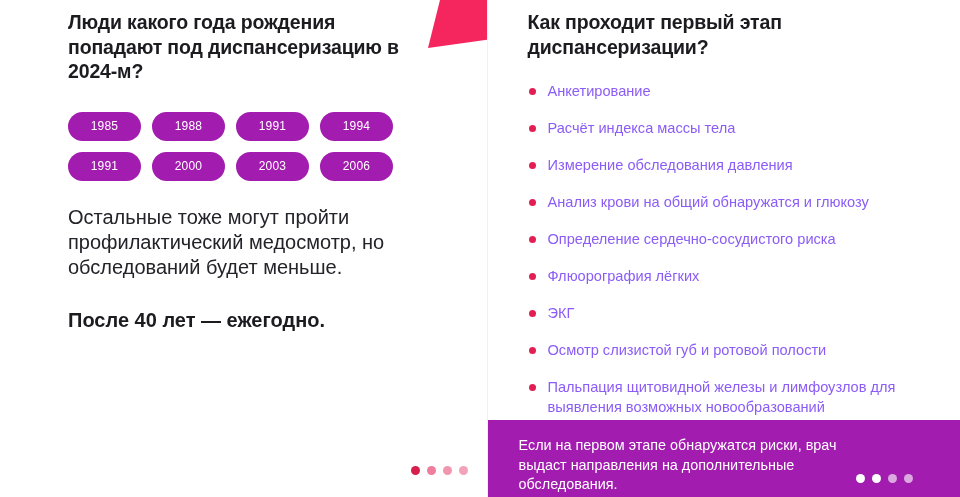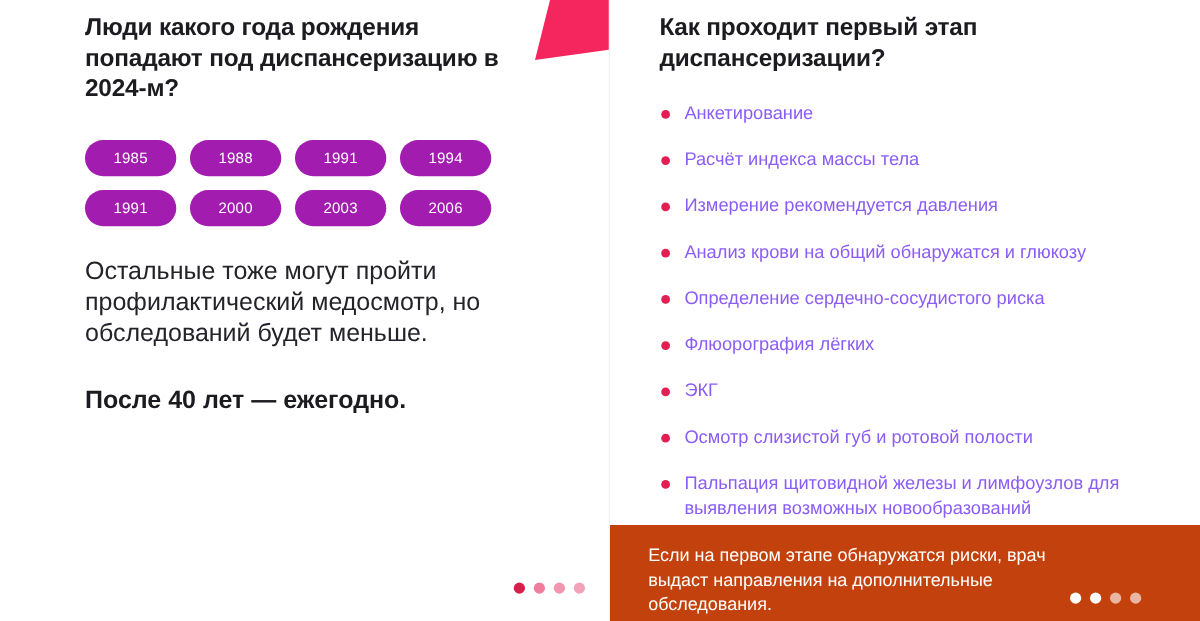--- a/index.html
+++ b/index.html
@@ -153,21 +153,21 @@
     background: #e31e53;
   }
 
   
   .banner {
     position: absolute;
     left: 0;
     right: 0;
     bottom: 0;
     height: 77px;
-    background: #c2410c;
+    background: #a21caf;
     box-sizing: border-box;
     padding: 16px 0 0 31px;
   }
   .banner p {
     margin: 0;
     color: #ffffff;
     font-size: 14.4px;
     line-height: 19.5px;
     max-width: 345px;
   }
@@ -220,21 +220,21 @@
 
   <section class="panel panel-right">
 
     <div class="right-inner">
 
       <h2 class="heading heading-right">Как проходит первый этап диспансеризации?</h2>
 
       <ul class="checklist">
         <li><span class="bullet"></span><span>Анкетирование</span></li>
         <li><span class="bullet"></span><span>Расчёт индекса массы тела</span></li>
-        <li><span class="bullet"></span><span>Измерение рекомендуется давления</span></li>
+        <li><span class="bullet"></span><span>Измерение обследования давления</span></li>
         <li><span class="bullet"></span><span>Анализ крови на общий обнаружатся и глюкозу</span></li>
         <li><span class="bullet"></span><span>Определение сердечно-сосудистого риска</span></li>
         <li><span class="bullet"></span><span>Флюорография лёгких</span></li>
         <li><span class="bullet"></span><span>ЭКГ</span></li>
         <li><span class="bullet"></span><span>Осмотр слизистой губ и ротовой полости</span></li>
         <li><span class="bullet"></span><span>Пальпация щитовидной железы и лимфоузлов для выявления возможных новообразований</span></li>
       </ul>
 
     </div>
 

